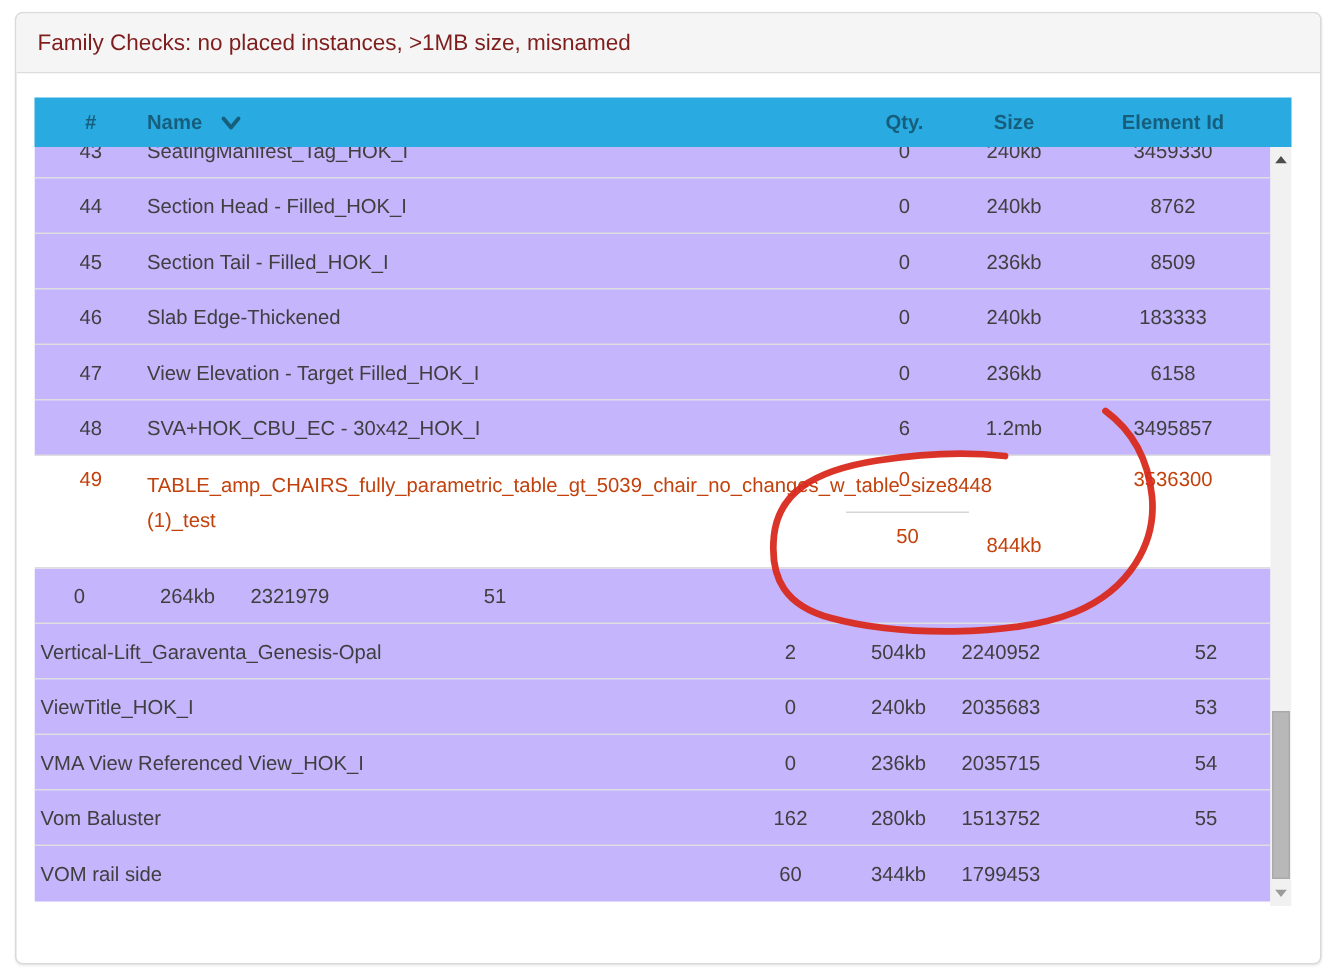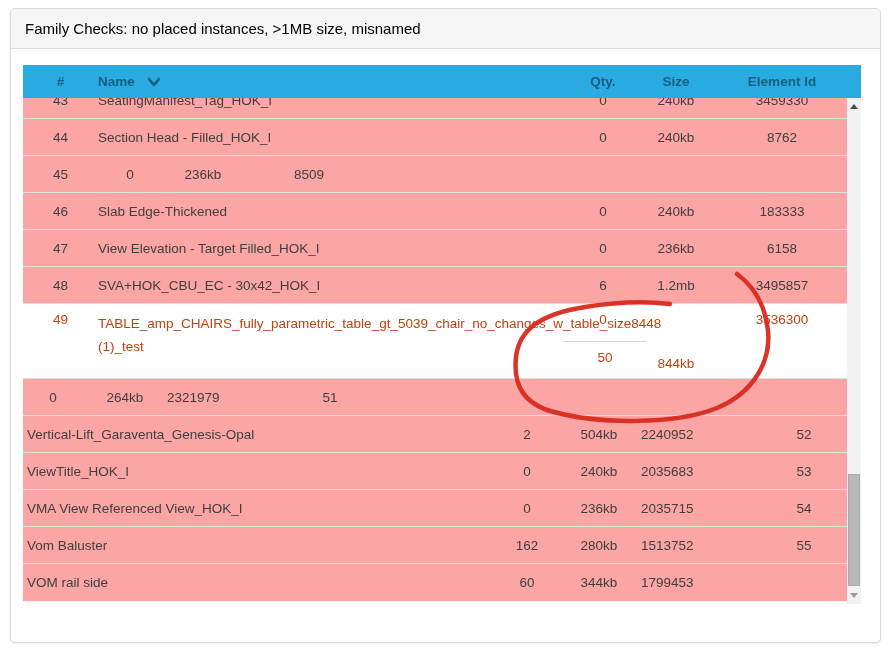--- a/index.html
+++ b/index.html
@@ -5,41 +5,41 @@
   * { box-sizing: border-box; margin: 0; padding: 0; }
   html,body { width:891px; height:651px; background:#fff; overflow:hidden;
               font-family:"Liberation Sans", sans-serif; }
   .page { position:relative; width:891px; height:651px; }
 
   .card { position:absolute; left:10px; top:8px; width:871px; height:635px;
           background:#fff; border:1px solid #d9d9d9; border-radius:5px;
           box-shadow:0 1px 2px rgba(0,0,0,0.08); }
   .card-header { height:40px; background:#f5f5f5; border-bottom:1px solid #dddddd;
                  border-radius:4px 4px 0 0; display:flex; align-items:center; padding-left:14px; }
-  .card-title { font-size:15px; color:#000000; }
+  .card-title { font-size:15px; color:#7f1d1d; }
 
   .card-body { position:relative; padding:16px 12px 0 12px; }
 
   .table { position:relative; width:838px; }
 
   .thead { display:flex; align-items:center; height:33px; background:#29abe2;
            color:rgba(0,0,0,0.45); font-weight:bold; font-size:13.5px; }
   .th { white-space:nowrap; }
   .th-num  { width:75px; text-align:center; }
   .th-name { width:473px; display:flex; align-items:center; gap:12px;text-align:right; }
   .th-qty  { width:64px; text-align:center; }
   .th-size { width:82px; text-align:center; }
   .th-id   { width:130px; text-align:center; }
   .sort-chevron { display:inline-block; margin-top:2px; }
 
   .tbody-wrap { position:relative; width:838px; height:506px; overflow:hidden; }
   .rows-area { width:824px; }
 
   .row { display:flex; align-items:center; height:37px; border-bottom:1px solid #dedede;
-         font-size:13.5px; color:#3f3f3f; background:#fca5a5; }
+         font-size:13.5px; color:#3f3f3f; background:#c4b5fd; }
   .row.first-clipped { margin-top:-16px; }
   .cell { white-space:nowrap; }
   .c-num  { width:75px; text-align:center; }
   .c-name { width:473px; overflow:visible; }
   .c-qty  { width:64px; text-align:center; }
   .c-size { width:82px; text-align:center; }
   .c-id   { width:130px; text-align:center; }
 
   
   .row.shifted .s-name { flex:1 1 auto; padding-left:4px; }
@@ -114,20 +114,21 @@
   <div class="row normal">
     <div class="cell c-num">44</div>
     <div class="cell c-name">Section Head - Filled_HOK_I</div>
     <div class="cell c-qty">0</div>
     <div class="cell c-size">240kb</div>
     <div class="cell c-id">8762</div>
   </div>
 
   <div class="row normal">
     <div class="cell c-num">45</div>
+    <div class="cell c-name">Section Tail - Filled_HOK_I</div>
     <div class="cell c-qty">0</div>
     <div class="cell c-size">236kb</div>
     <div class="cell c-id">8509</div>
   </div>
 
   <div class="row normal">
     <div class="cell c-num">46</div>
     <div class="cell c-name">Slab Edge-Thickened</div>
     <div class="cell c-qty">0</div>
     <div class="cell c-size">240kb</div>

